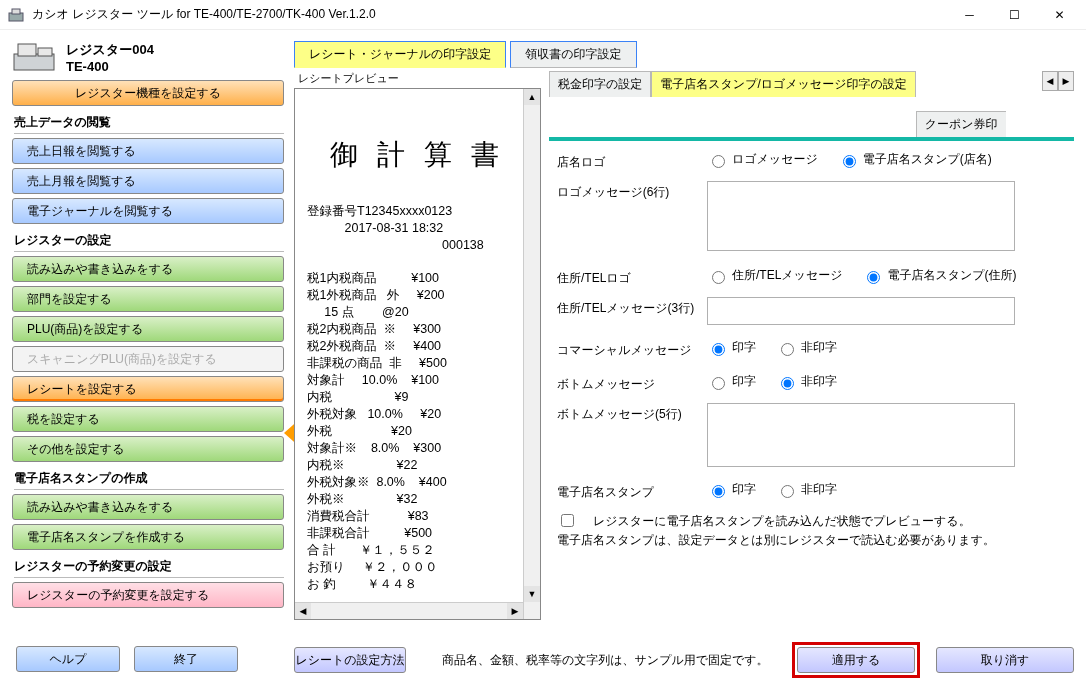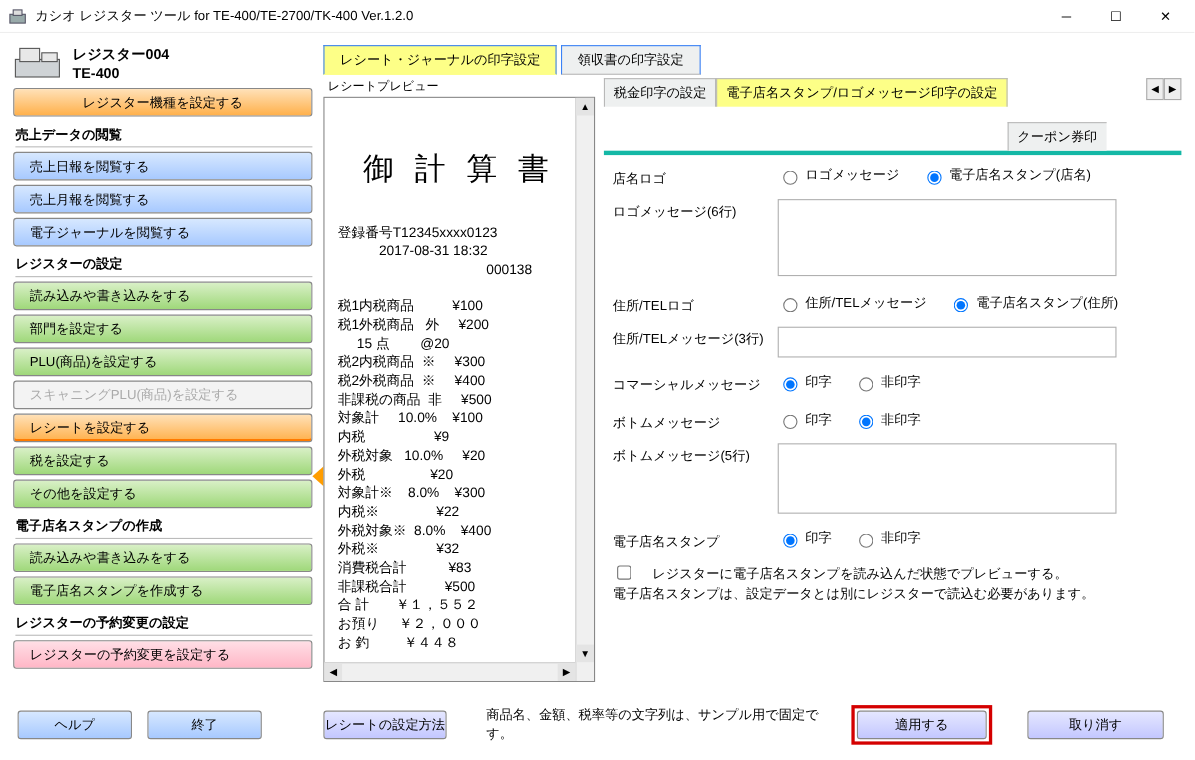--- a/index.html
+++ b/index.html
@@ -304,17 +304,17 @@
         </div>
       </div>
     </div>
 
     <div class="bottom-bar">
       <button class="grad-btn btn-purple help-btn centered" style="width:112px;margin:0;">レシートの設定方法</button>
       <span style="flex:1;text-align:left;padding-left:20px;">商品名、金額、税率等の文字列は、サンプル用で固定です。</span>
       <span class="highlight-red">
         <button class="grad-btn btn-purple centered" style="width:118px;margin:0;">適用する</button>
       </span>
-      <button class="grad-btn btn-purple centered" style="width:124px;margin:16px;">取り消す</button>
+      <button class="grad-btn btn-purple centered" style="width:138px;margin:0;">取り消す</button>
     </div>
   </div>
 
 </div>
 
 </body></html>

